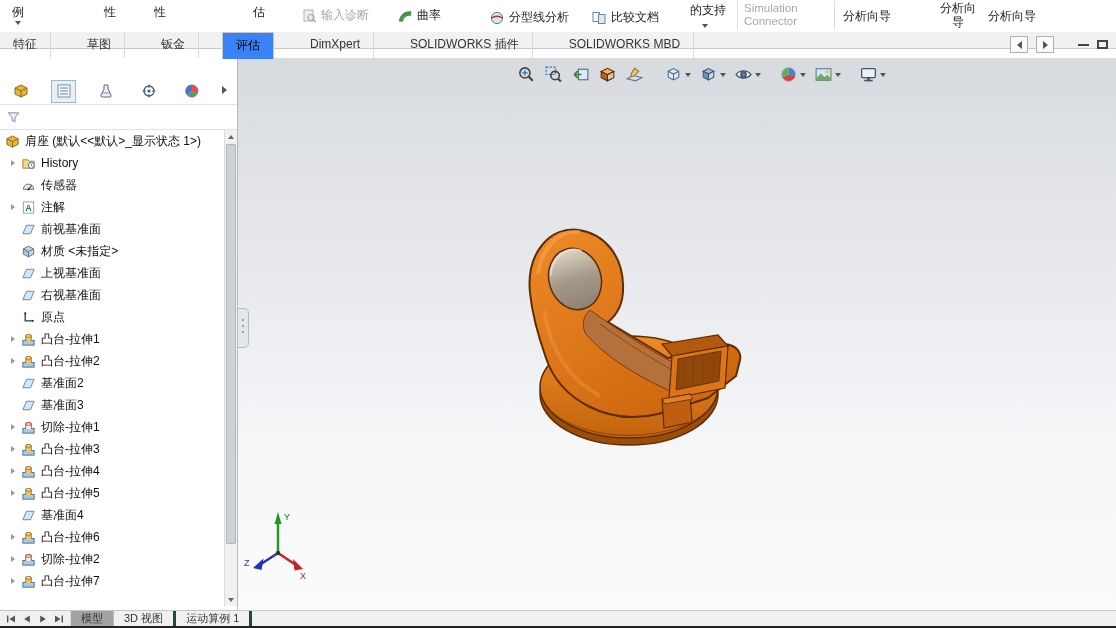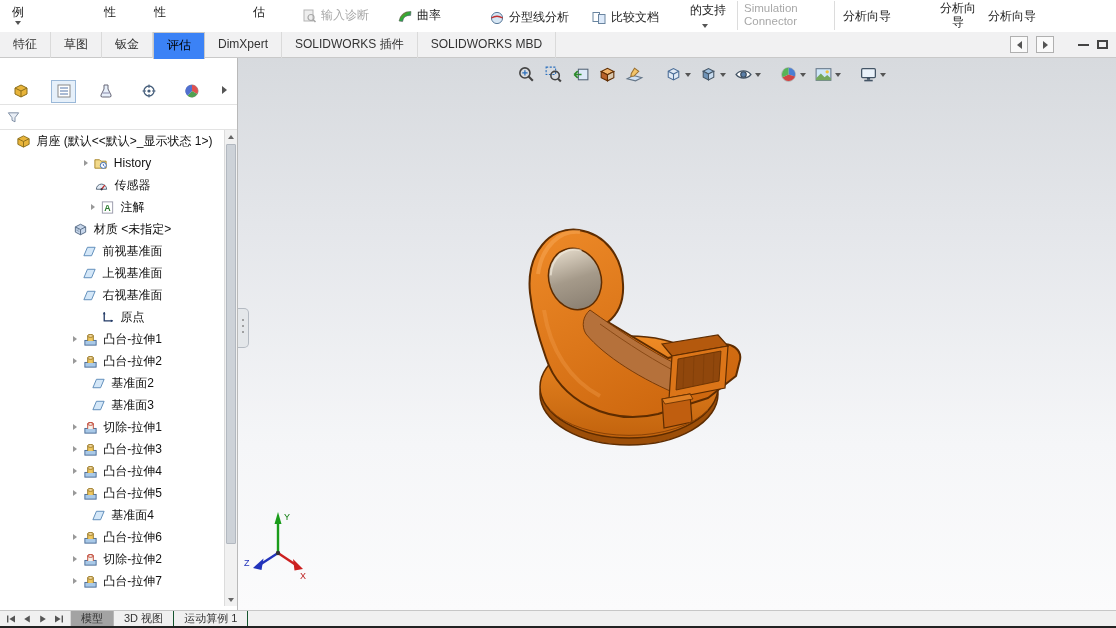--- a/index.html
+++ b/index.html
@@ -9,42 +9,42 @@
   
   .ribbon { position: absolute; top: 0; left: 0; width: 100%; height: 32px; background: #ffffff; }
   .rb { position: absolute; display: flex; align-items: center; gap: 4px; white-space: nowrap; font-size: 12px; }
   .rb-disabled { color: #a8a8a8; }
   .rb-sep { position: absolute; top: 1px; height: 29px; width: 1px; background: #dcdcdc; }
   .caret { width: 0; height: 0; border-left: 3.5px solid transparent; border-right: 3.5px solid transparent; border-top: 4px solid #555; display: inline-block; }
   .rb-caret { position: absolute; }
   .wrap2 { white-space: normal; align-items: flex-end; }
 
   
-  .tabstrip { position: absolute; top: 32px; left: 0; width: 100%; height: 26px; background: #f1f1f2; border-bottom: 1px solid #c9c9c9; display: flex; align-items: flex-start; overflow: visible; }
+  .tabstrip { position: absolute; top: 32px; left: 0; width: 100%; height: 17px; background: #f1f1f2; border-bottom: 1px solid #c9c9c9; display: flex; align-items: flex-start; overflow: visible; gap: 23px; }
   .ctab { padding: 0 13px; height: 26px; line-height: 25px; font-size: 12px; color: #333; border-right: 1px solid #dadada; }
   .ctab.active { height: 27px; background: #3b82f6; color: #000; border: 1px solid #c9c9c9; border-bottom: none; position: relative; z-index: 2; }
   .win-controls { position: absolute; right: 8px; top: 4px; display: flex; align-items: center; gap: 8px; }
   .wc-btn { width: 18px; height: 17px; border: 1px solid #b0b0b0; background: #fafafa; display: flex; align-items: center; justify-content: center; }
   .tri-left-lg { width:0;height:0;border-top:4px solid transparent;border-bottom:4px solid transparent;border-right:5px solid #555; }
   .tri-right-lg { width:0;height:0;border-top:4px solid transparent;border-bottom:4px solid transparent;border-left:5px solid #555; }
   .wc-min { width: 11px; height: 2px; background: #444; margin-left: 16px; }
   .wc-box { width: 11px; height: 9px; border: 2px solid #444; }
 
   
   .leftpanel { position: absolute; left: 0; top: 58px; width: 238px; height: 552px; background: #fff; border-right: 1px solid #b9b9b9; overflow: hidden; }
   .panel-tabs { position: absolute; top: 20px; left: 0; right: 24px; height: 26px; display: flex; justify-content: space-around; align-items: center; }
   .ptab { width: 25px; height: 23px; display: flex; align-items: center; justify-content: center; border: 1px solid transparent; }
   .ptab.selected { border-color: #9ab8d8; background: #e6f0fa; }
   .picon { width: 16px; height: 16px; display: inline-flex; align-items: center; justify-content: center; }
   .panel-expand { position: absolute; top: 24px; right: 5px; width: 16px; height: 16px; display: flex; align-items: center; justify-content: center; }
   .sep-h { position: absolute; left: 0; right: 0; height: 1px; background: #e3e3e3; }
   .filter-row { position: absolute; top: 48px; left: 5px; height: 22px; display: flex; align-items: center; }
 
   .tree { position: absolute; top: 72px; left: 0; right: 13px; bottom: 0; overflow: hidden; }
-  .trow { display: flex; align-items: center; height: 22px; padding-left: 6px; white-space: nowrap; justify-content: center; }
+  .trow { display: flex; align-items: center; height: 22px; padding-left: 6px; white-space: nowrap; }
   .trow.root { padding-left: 4px; }
   .arrow { width: 14px; display: inline-flex; justify-content: center; visibility: hidden; flex: none; }
   .trow.has-arrow .arrow { visibility: visible; }
   .tri-right { width:0;height:0;border-top:4px solid transparent;border-bottom:4px solid transparent;border-left:5px solid #555; display:inline-block; }
   .tri-right.small { border-top-width: 3.5px; border-bottom-width: 3.5px; border-left: 4.5px solid #999; }
   .ticon { width: 16px; height: 16px; display: inline-flex; align-items: center; justify-content: center; flex: none; }
   .tlabel { margin-left: 5px; font-size: 12px; color: #111; }
 
   .vscroll { position: absolute; top: 72px; right: 0; bottom: 4px; width: 13px; background: #f1f1f1; border-left: 1px solid #dcdcdc; }
   .sb-btn { position: absolute; left: 0; right: 0; height: 13px; display: flex; align-items: center; justify-content: center; }
@@ -68,21 +68,21 @@
   div.hud-btn:nth-of-type(9) { margin-left: 10px; }
   div.hud-btn:nth-of-type(11) { margin-left: 10px; }
   .model { position: absolute; left: 0; top: 0; }
 
   
   .statusbar { position: absolute; left: 0; bottom: 2px; width: 100%; height: 16px; background: #f0f0f0; border-top: 1px solid #c6c6c6; display: flex; align-items: stretch; }
   .nav-btns { display: flex; align-items: center; padding: 0 3px; border-right: 1px solid #d8d8d8; }
   .nav-btn { width: 16px; height: 14px; display: flex; align-items: center; justify-content: center; }
   .nicon { display: inline-flex; }
   .stabs { display: flex; align-items: stretch; }
-  .stab { padding: 0 10px; display: flex; align-items: center; font-size: 11px; color: #333; border-right: 1px solid #14532d; }
+  .stab { padding: 0 10px; display: flex; align-items: center; font-size: 11px; color: #333; border-right: 3px solid #14532d; }
   .stab.active { background: #a3a3a3; border-right: 1px solid #b8b8b8; }
   .bottom-edge { position: absolute; bottom: 0; left: 0; width: 100%; height: 2px; background: #222; }
 </style>
 </head>
 <body>
 
 <div class="ribbon">
   <div class="rb" style="left:12px;top:4px">
       <span>例</span>
     </div>
@@ -308,37 +308,37 @@
             </svg>
           </span>
           <span class="tlabel">注解</span>
         </div>
         <div class="trow item">
           <span class="arrow">
             <span class="tri-right small"></span>
           </span>
           <span class="ticon">
             <svg width="15" height="15" viewBox="0 0 16 16">
+              <path d="M2 12.5 L5.8 3.5 H14 L10.2 12.5 Z" fill="#CFE4F7" fill-opacity="0.9" stroke="#5B8AB8"></path>
+            </svg>
+          </span>
+          <span class="tlabel">前视基准面</span>
+        </div>
+        <div class="trow item">
+          <span class="arrow">
+            <span class="tri-right small"></span>
+          </span>
+          <span class="ticon">
+            <svg width="15" height="15" viewBox="0 0 16 16">
               <path d="M2.5 5.2 L8 2.4 L13.5 5.2 V10.8 L8 13.6 L2.5 10.8 Z" fill="#C7D6EA" stroke="#566B85"></path>
               <path d="M2.5 5.2 L8 8 L13.5 5.2 M8 8 V13.6" fill="none" stroke="#566B85"></path>
               <path d="M3.6 6.6 L6.8 8.2 M3.6 8.6 L6.8 10.2" stroke="#8096AD" stroke-width="0.9"></path>
             </svg>
           </span>
           <span class="tlabel">材质 &lt;未指定&gt;</span>
-        </div>
-        <div class="trow item">
-          <span class="arrow">
-            <span class="tri-right small"></span>
-          </span>
-          <span class="ticon">
-            <svg width="15" height="15" viewBox="0 0 16 16">
-              <path d="M2 12.5 L5.8 3.5 H14 L10.2 12.5 Z" fill="#CFE4F7" fill-opacity="0.9" stroke="#5B8AB8"></path>
-            </svg>
-          </span>
-          <span class="tlabel">前视基准面</span>
         </div>
         <div class="trow item">
           <span class="arrow">
             <span class="tri-right small"></span>
           </span>
           <span class="ticon">
             <svg width="15" height="15" viewBox="0 0 16 16">
               <path d="M2 12.5 L5.8 3.5 H14 L10.2 12.5 Z" fill="#CFE4F7" fill-opacity="0.9" stroke="#5B8AB8"></path>
             </svg>
           </span>

